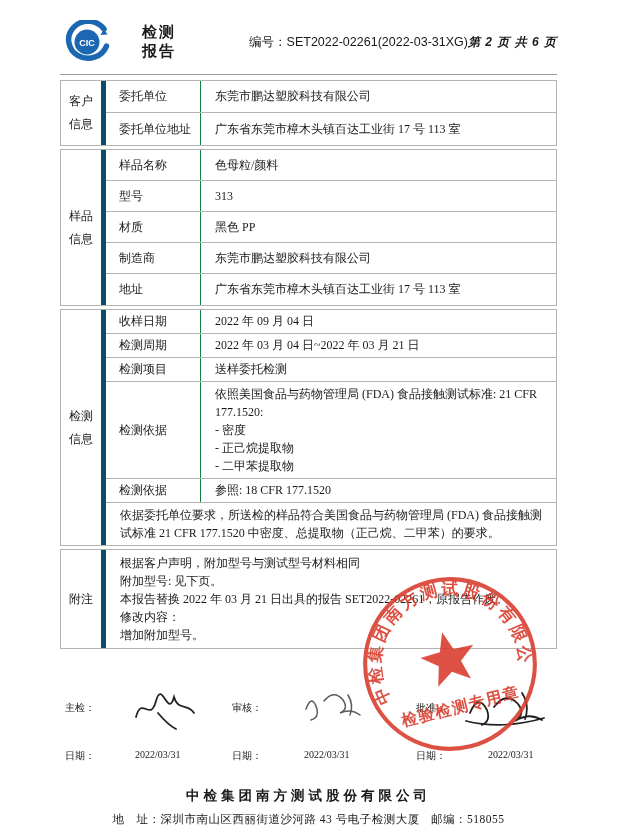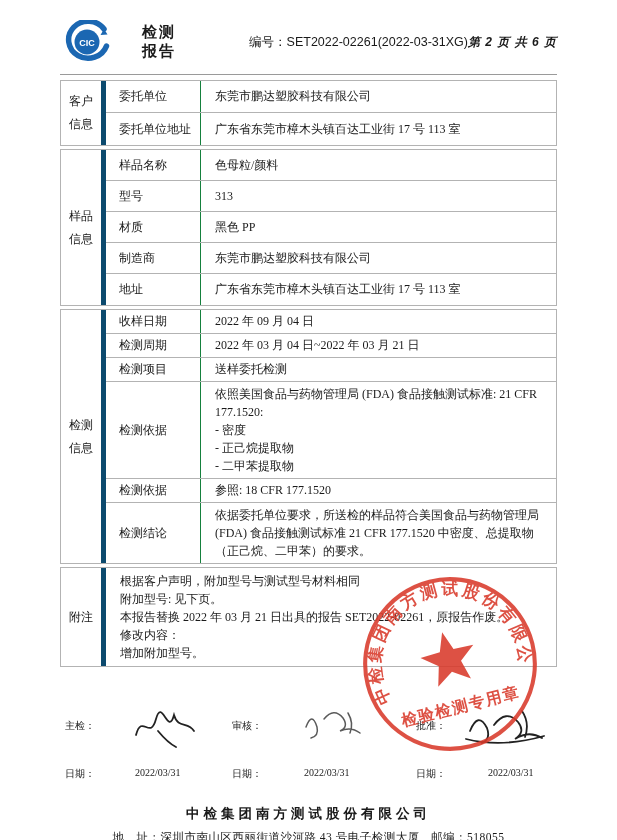--- a/index.html
+++ b/index.html
@@ -161,21 +161,20 @@
             <div class="vline">- 密度</div>
             <div class="vline">- 正己烷提取物</div>
             <div class="vline">- 二甲苯提取物</div>
           </div>
         </div>
         <div class="row r24">
           <div class="lcell">检测依据</div>
           <div class="vcell">参照: 18 CFR 177.1520</div>
         </div>
         <div class="row">
-          <div class="lcell">检测结论</div>
           <div class="vcell multi">
             <div class="wrap">依据委托单位要求，所送检的样品符合美国食品与药物管理局 (FDA) 食品接触测试标准 21 CFR 177.1520 中密度、总提取物（正己烷、二甲苯）的要求。</div>
           </div>
         </div>
       </div>
     </div>
 
     <div class="block">
       <div class="gcell">附注</div>
       <div class="note-cell">

